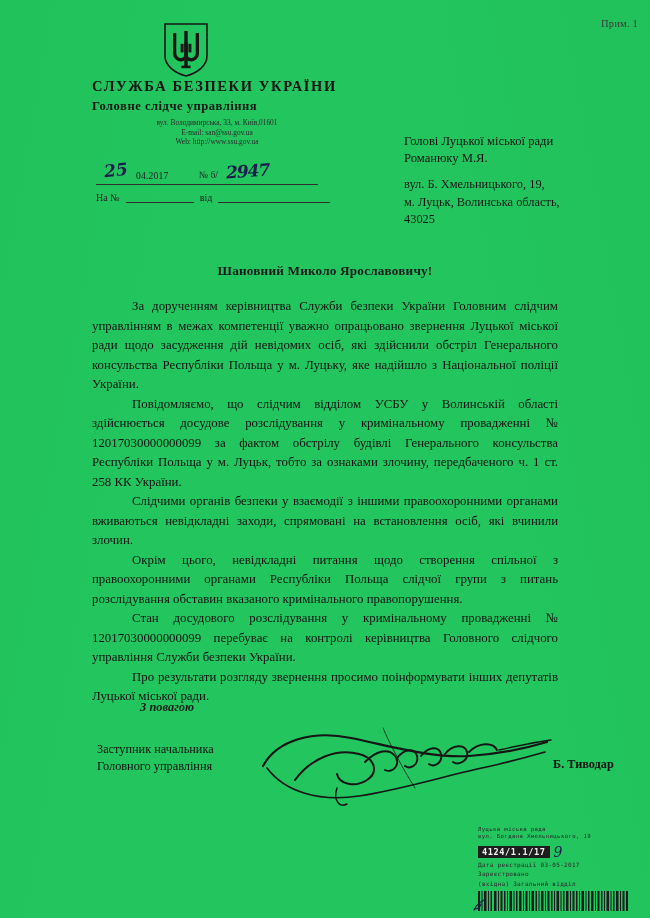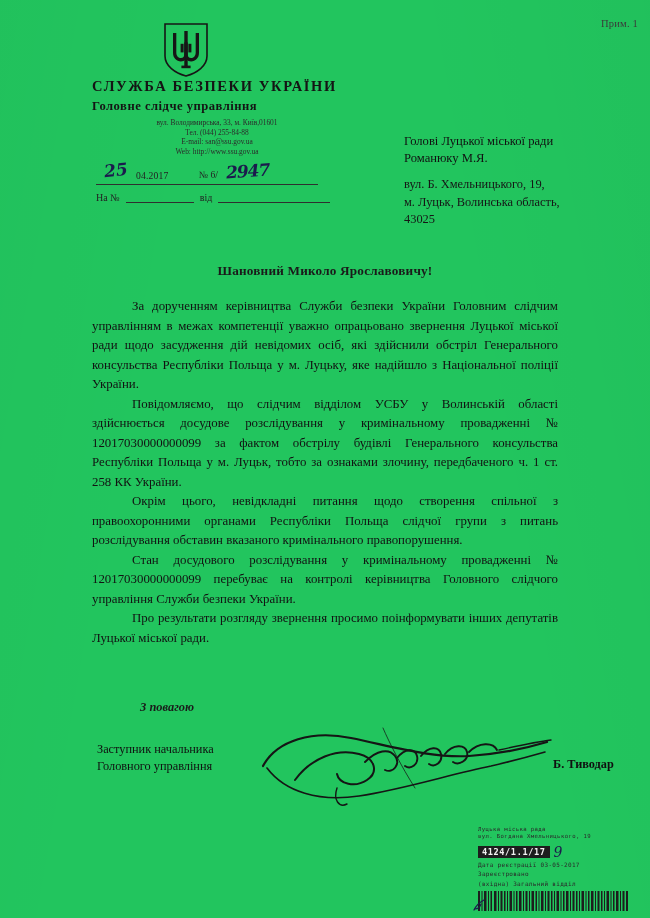--- a/index.html
+++ b/index.html
@@ -313,21 +313,20 @@
         <path d="M18.4 43.6 h9.2 v2.6 h-9.2 Z"></path>
       </g>
     </svg>
   </div>
 
   <div class="org-title">СЛУЖБА БЕЗПЕКИ УКРАЇНИ</div>
   <div class="dept-title">Головне слідче управління</div>
 
   <div class="contact">
     <div>вул. Володимирська, 33, м. Київ,01601</div>
-    <div>Тел. (044) 255-84-88</div>
     <div>E-mail: san@ssu.gov.ua</div>
     <div>Web: http://www.ssu.gov.ua</div>
   </div>
 
   <div class="refline">
     <span class="hw-day">25</span>
     <span class="date-typed">04.2017</span>
     <span class="num-label">№ 6/</span>
     <span class="hw-num">2947</span>
   </div>
@@ -346,20 +345,21 @@
       <div>м. Луцьк, Волинська область,</div>
       <div>43025</div>
     </div>
   </div>
 
   <div class="salutation">Шановний Миколо Ярославовичу!</div>
 
   <div class="body">
     <p>За дорученням керівництва Служби безпеки України Головним слідчим управлінням в межах компетенції уважно опрацьовано звернення Луцької міської ради щодо засудження дій невідомих осіб, які здійснили обстріл Генерального консульства Республіки Польща у м. Луцьку, яке надійшло з Національної поліції України.</p>
     <p>Повідомляємо, що слідчим відділом УСБУ у Волинській області здійснюється досудове розслідування у кримінальному провадженні № 12017030000000099 за фактом обстрілу будівлі Генерального консульства Республіки Польща у м. Луцьк, тобто за ознаками злочину, передбаченого ч. 1 ст. 258 КК України.</p>
+    <p>Слідчими органів безпеки у взаємодії з іншими правоохоронними органами вживаються невідкладні заходи, спрямовані на встановлення осіб, які вчинили злочин.</p>
     <p>Окрім цього, невідкладні питання щодо створення спільної з правоохоронними органами Республіки Польща слідчої групи з питань розслідування обставин вказаного кримінального правопорушення.</p>
     <p>Стан досудового розслідування у кримінальному провадженні № 12017030000000099 перебуває на контролі керівництва Головного слідчого управління Служби безпеки України.</p>
     <p>Про результати розгляду звернення просимо поінформувати інших депутатів Луцької міської ради.</p>
   </div>
 
   <div class="regards">З повагою</div>
 
   <div class="sig-title">
     <div>Заступник начальника</div>
     <div>Головного управління</div>

